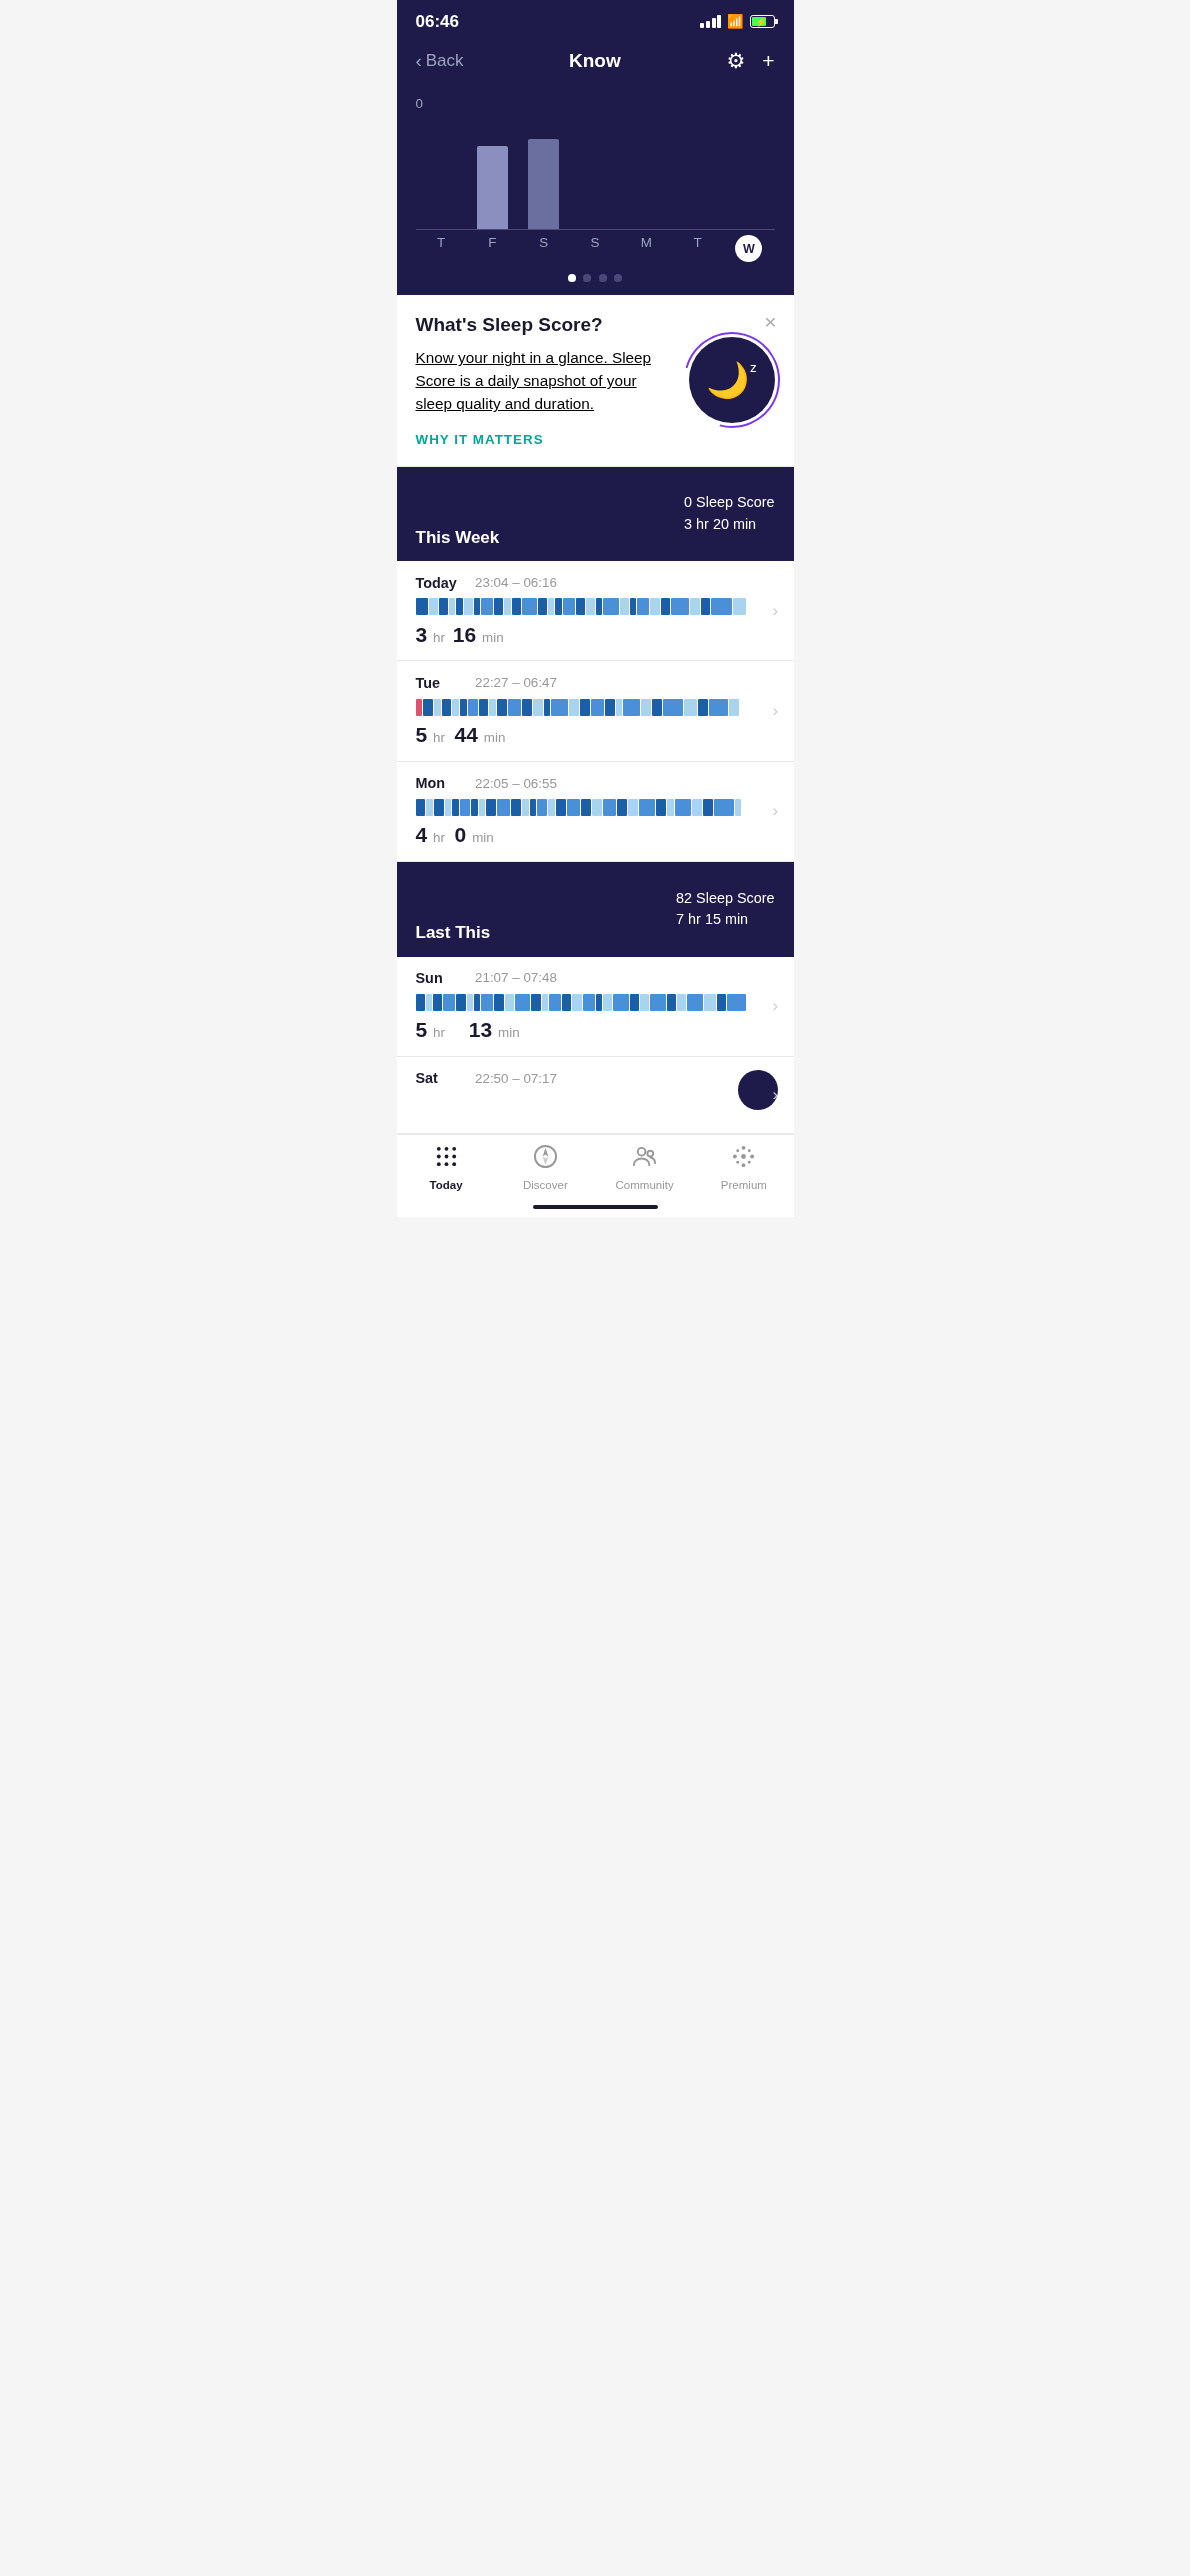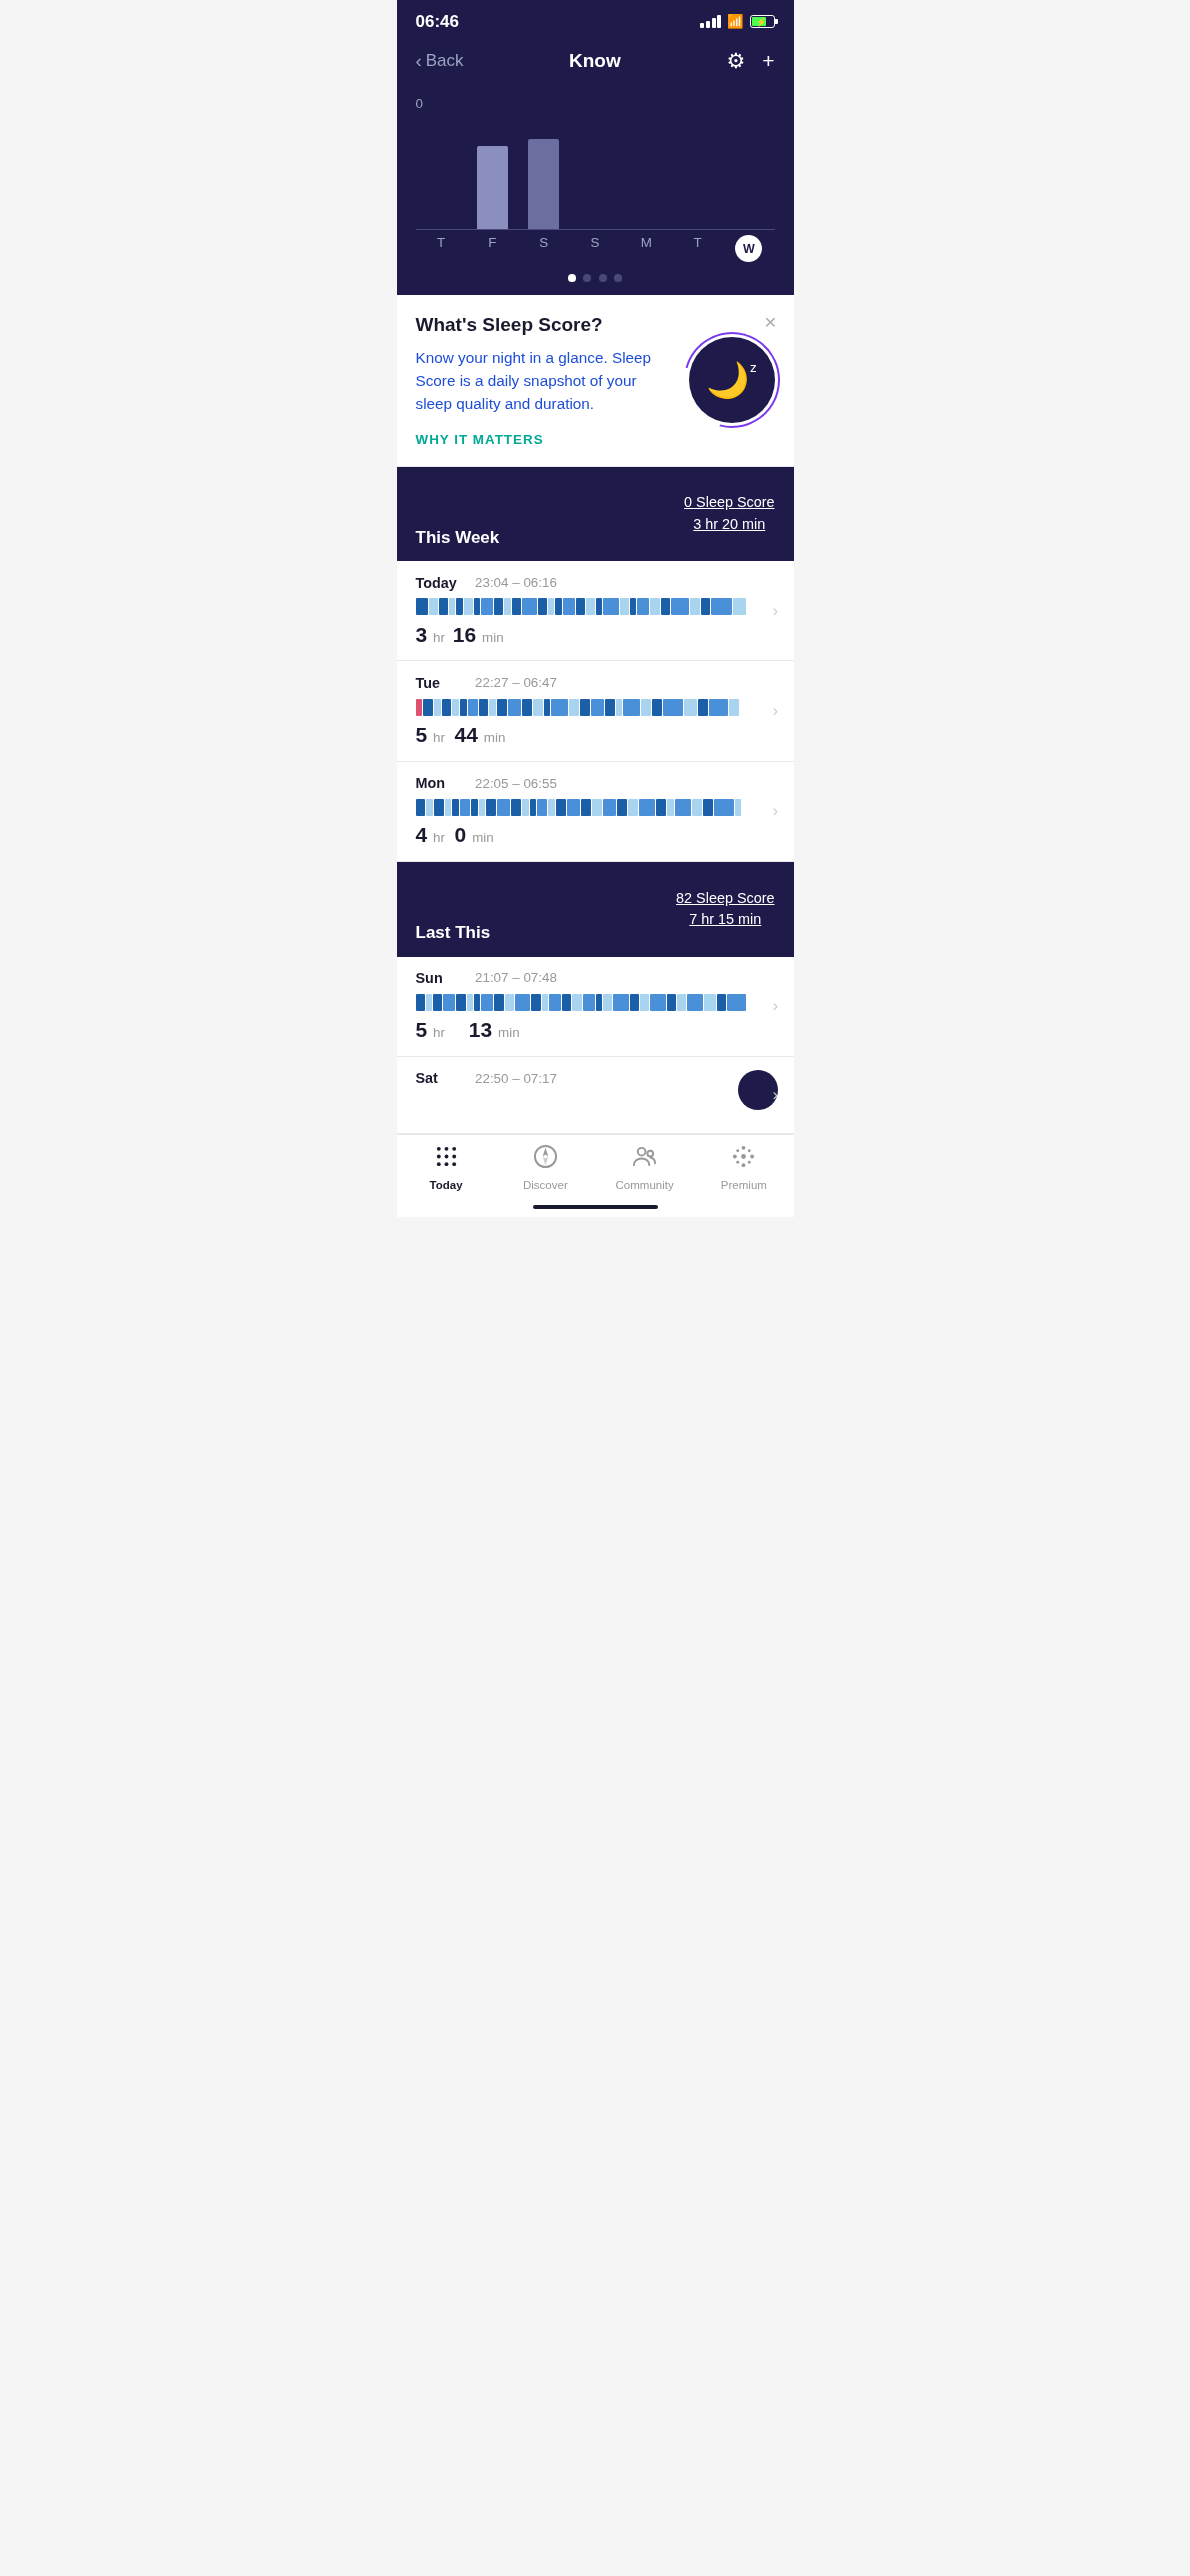--- a/index.html
+++ b/index.html
@@ -212,23 +212,24 @@
     }
     .info-card-text { flex: 1; }
     .info-card-title {
       font-size: 19px;
       font-weight: 700;
       color: #1a1a2e;
       margin-bottom: 11.5px;
     }
     .info-card-body {
       font-size: 15.3px;
-      color: #1d4ed8;
+      color: #000000;
       line-height: 1.5;
       margin-bottom: 15.3px;
+      text-decoration: underline;
     }
     .info-card-link {
       color: #00a896;
       font-size: 13.4px;
       font-weight: 700;
       letter-spacing: 1px;
       text-transform: uppercase;
       cursor: pointer;
     }
     .sleep-icon-circle {
@@ -268,24 +269,23 @@
       display: flex;
       justify-content: space-between;
       align-items: center;
     }
     .week-header-title {
       font-size: 17px;
       font-weight: 700;
       margin-top: 48px;
     }
     .week-header-score {
-      text-align: center;
+      text-align: left;
       font-size: 14.4px;
       line-height: 1.5;
-      text-decoration: underline;
     }
 
     
     .sleep-list { background: white; }
     .sleep-entry {
       padding: 13.4px 19px 13.4px;
       border-bottom: 1px solid #e8e8e8;
       position: relative;
     }
     .sleep-entry-header {

